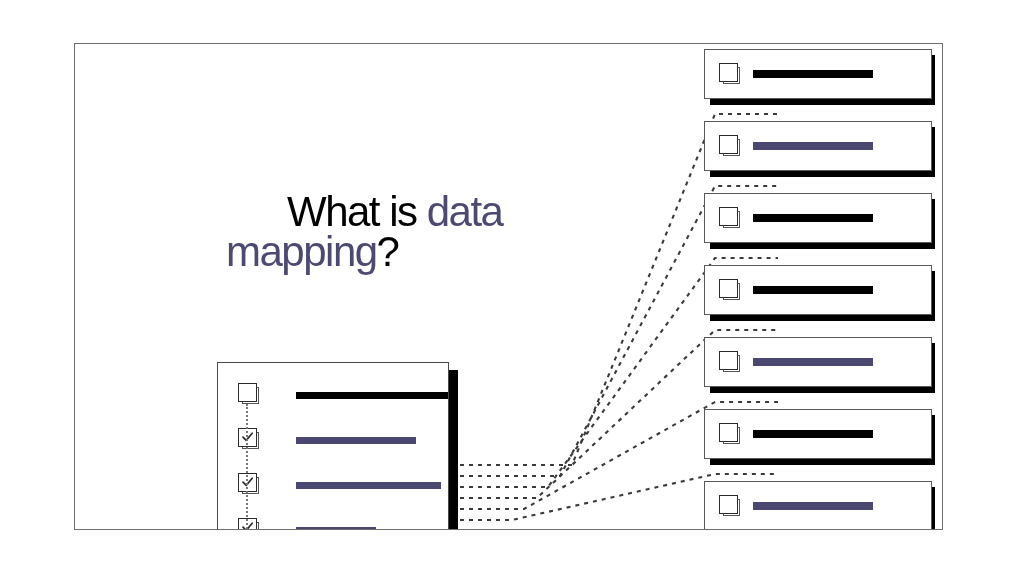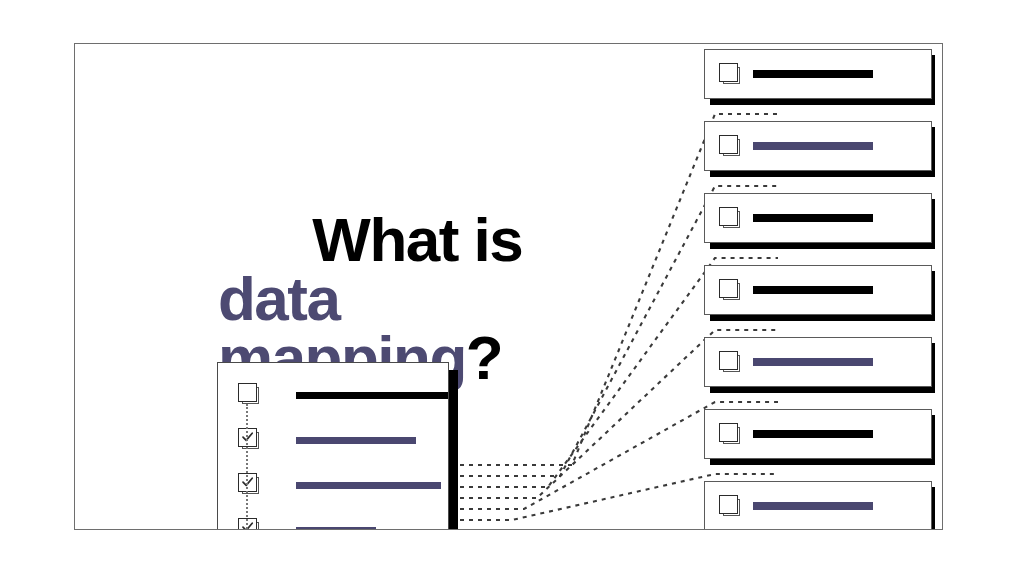--- a/index.html
+++ b/index.html
@@ -23,24 +23,24 @@
     width:869px; height:487px;
     border:1.5px solid #6e6e6e;
     box-sizing:border-box;
     background:#ffffff;
     overflow:hidden;
   }
 
   
   #headline{
     position:absolute;
-    left:143px; top:108px;
+    left:151px; top:108px;
     width:420px;
-    font-size:62px;
-    font-weight:bold;
+    font-size:42px;
+    font-weight:normal;
     line-height:0.95;
     letter-spacing:-1.5px;
     color:#000000;
     white-space:pre-wrap;
   }
   #headline .accent{ color:#4d4a72; }
   #headline .plain{ color:#000000; }
 
   
   #connectors{

